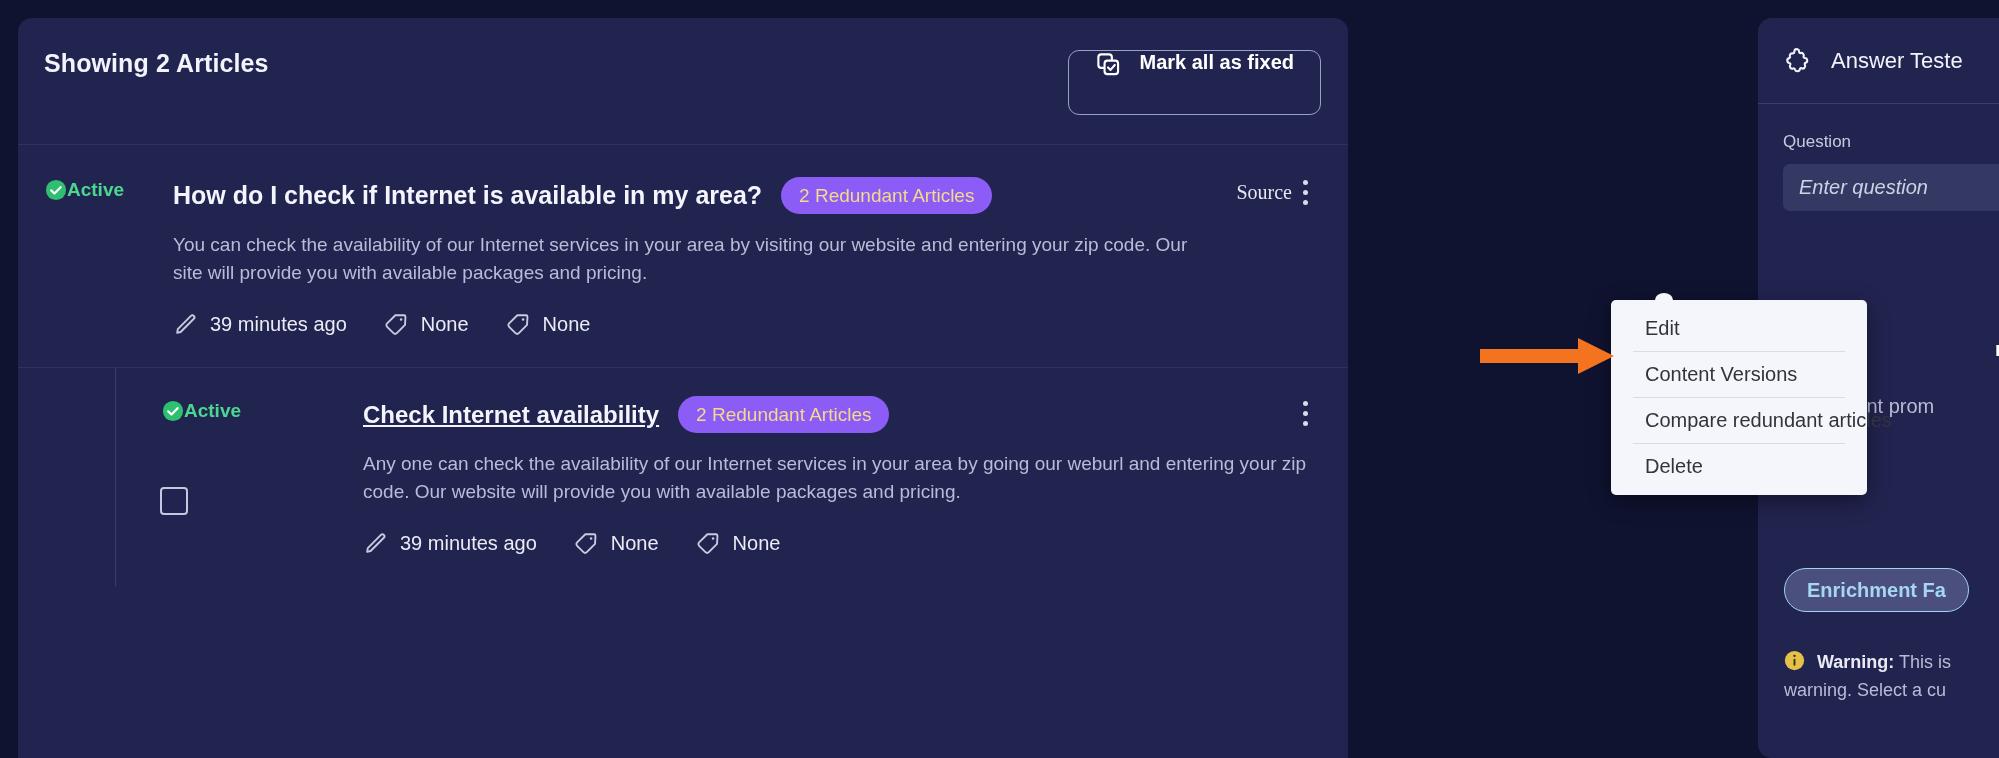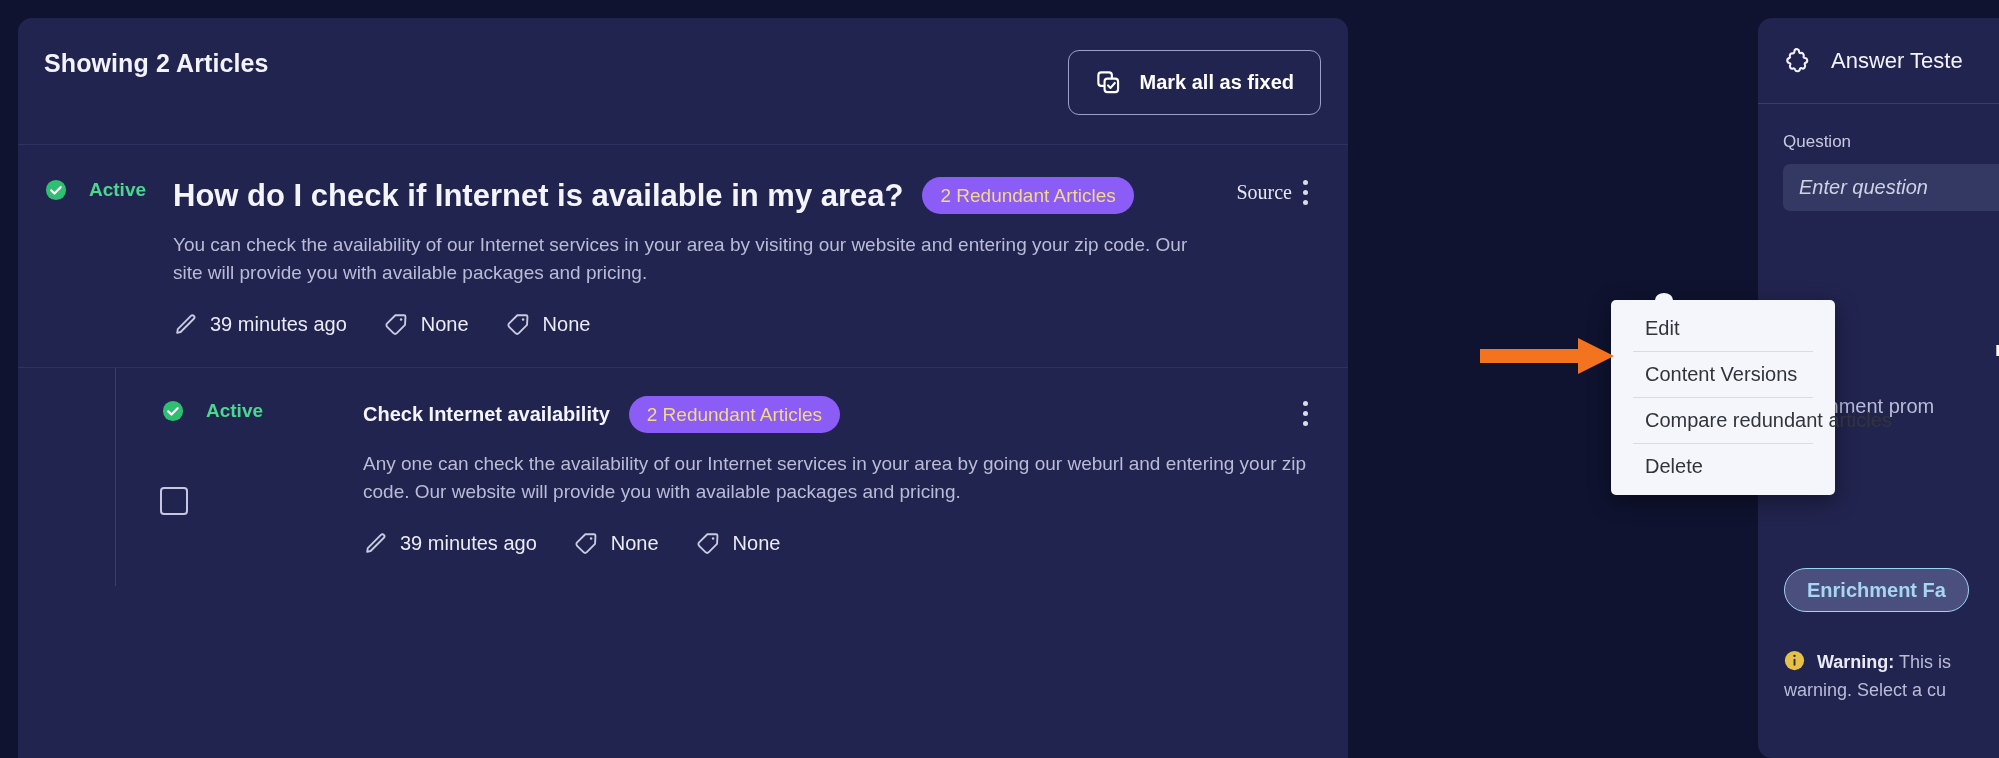--- a/index.html
+++ b/index.html
@@ -46,21 +46,20 @@
     letter-spacing: .1px;
   }
 
   .mark-fixed-btn {
     position: absolute;
     right: 27px;
     top: 32px;
     height: 65px;
     padding: 0 26px;
     display: flex;
-    align-items: center;
     gap: 17px;
     background: transparent;
     border: 1.5px solid #9aa0c8;
     border-radius: 11px;
     cursor: pointer;
   }
   .mark-fixed-btn .label {
     font-size: 20px;
     font-weight: bold;
     color: #ffffff;
@@ -74,40 +73,40 @@
     padding: 32px 0 30px 0;
   }
   .article-row.parent { border-bottom: 1px solid #2f3260; }
 
   .status-chip {
     position: absolute;
     left: 27px;
     top: 34px;
     display: flex;
     align-items: center;
-    gap: 22px;
+    gap: 0;
     justify-content: flex-end;
   }
   .status-chip .check-circle { width: 22px; height: 22px; display: block; }
   .status-chip .status-label {
     font-size: 19px;
     font-weight: bold;
     color: #4ad78f;
   }
 
   .article-body { margin-left: 155px; margin-right: 30px; }
 
   .title-line {
     display: flex;
     align-items: center;
     gap: 19px;
     min-height: 34px;
   }
   .article-title {
-    font-size: 31px;
+    font-size: 25px;
     font-weight: bold;
     color: #f4f5fc;
     white-space: nowrap;
   }
   .redundant-badge {
     display: inline-flex;
     align-items: center;
     height: 37px;
     padding: 4px 18px;
     border-radius: 19px;
@@ -182,21 +181,21 @@
     position: absolute;
     left: 0;
     top: 0;
     bottom: 0;
     width: 1px;
     background: #3a3d6b;
   }
   .child-row { position: relative; padding: 28px 0 30px 0; }
   .child-row .status-chip { left: 47px; top: 32px; }
   .child-row .article-body { margin-left: 248px; }
-  .child-row .article-title { font-size: 20px; }
+  .child-row .article-title { font-size: 24px; text-decoration: underline; }
   .child-row .redundant-badge { font-size: 19px; }
   .child-row .row-actions { right: 30px; top: 30px; }
 
   .child-checkbox {
     position: absolute;
     left: 45px;
     top: 119px;
     width: 28px;
     height: 28px;
     border: 2.5px solid #c5c8e0;
@@ -302,21 +301,21 @@
     vertical-align: -3px;
     margin-right: 7px;
   }
   .warn-strong { font-weight: bold; color: #e9eaf4; }
 
   
   .dropdown {
     position: absolute;
     left: 1611px;
     top: 300px;
-    width: 224px;
+    width: 256px;
     background: #f4f6fb;
     border-radius: 5px;
     box-shadow: 0 6px 22px rgba(0,0,0,.45);
     z-index: 50;
     padding: 6px 0;
   }
   .dropdown:before {
     content: "";
     position: absolute;
     left: 44px;

